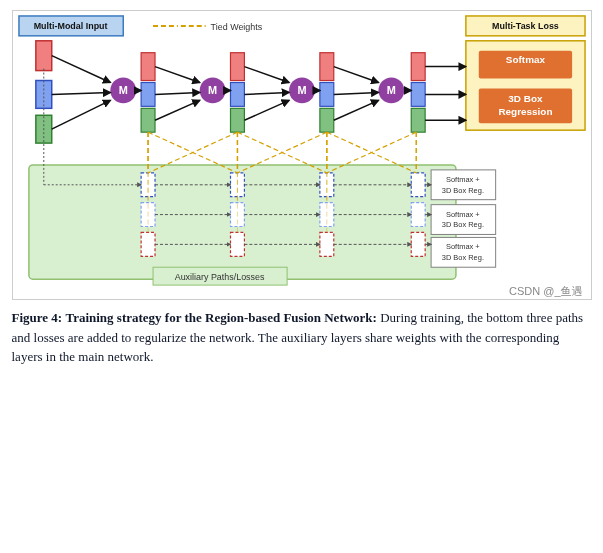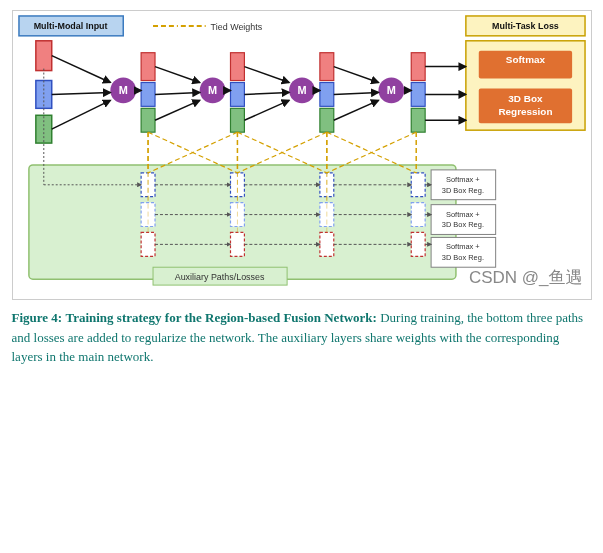--- a/index.html
+++ b/index.html
@@ -29,30 +29,30 @@
       top: 0; left: 0;
       width: 100%;
       height: 100%;
     }
     
     .caption {
       width: 580px;
       margin: 8px auto 0;
       font-size: 13px;
       line-height: 1.5;
-      color: #0f766e;
+      color: #0f172a;
     }
     .caption-label {
       font-weight: bold;
     }
     .watermark {
       position: absolute;
-      bottom: 10px;
+      bottom: 0;
       right: 8px;
-      font-size: 17px;
+      font-size: 11px;
       color: #888;
       font-family: sans-serif;
     }
   </style>
 </head>
 <body>
 
 <div class="main-container">
   <div class="diagram-area">
 

